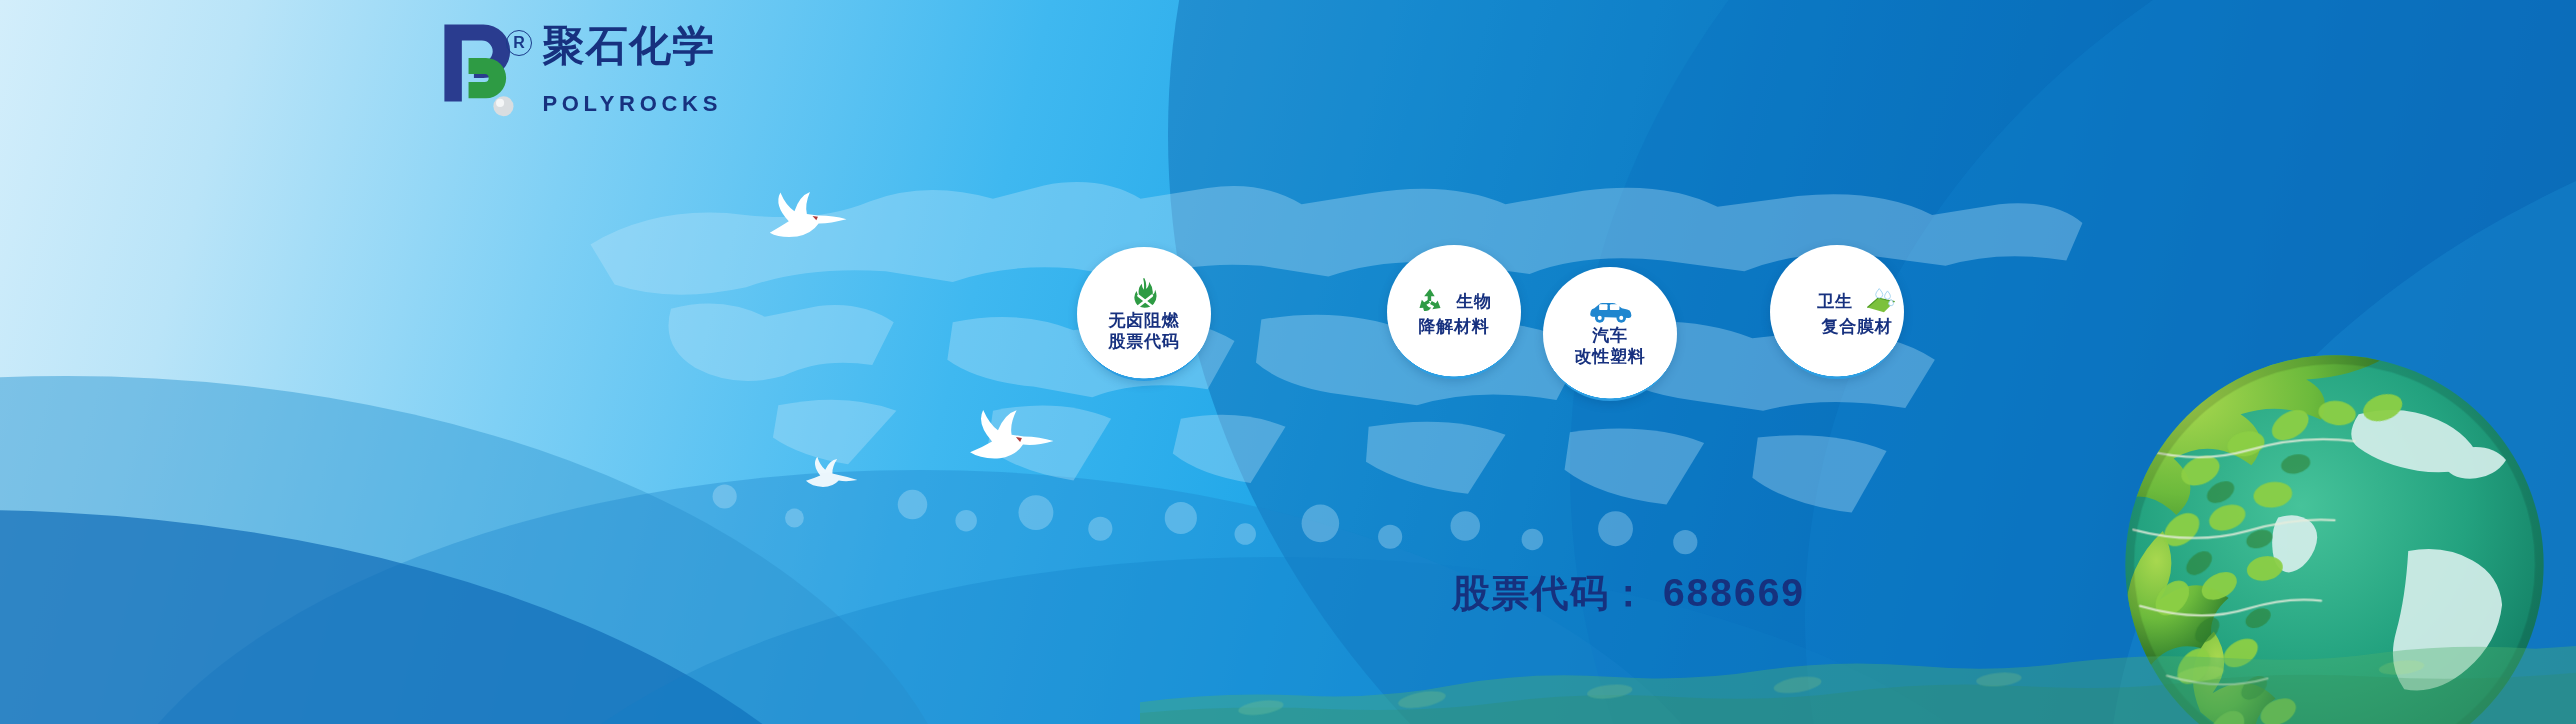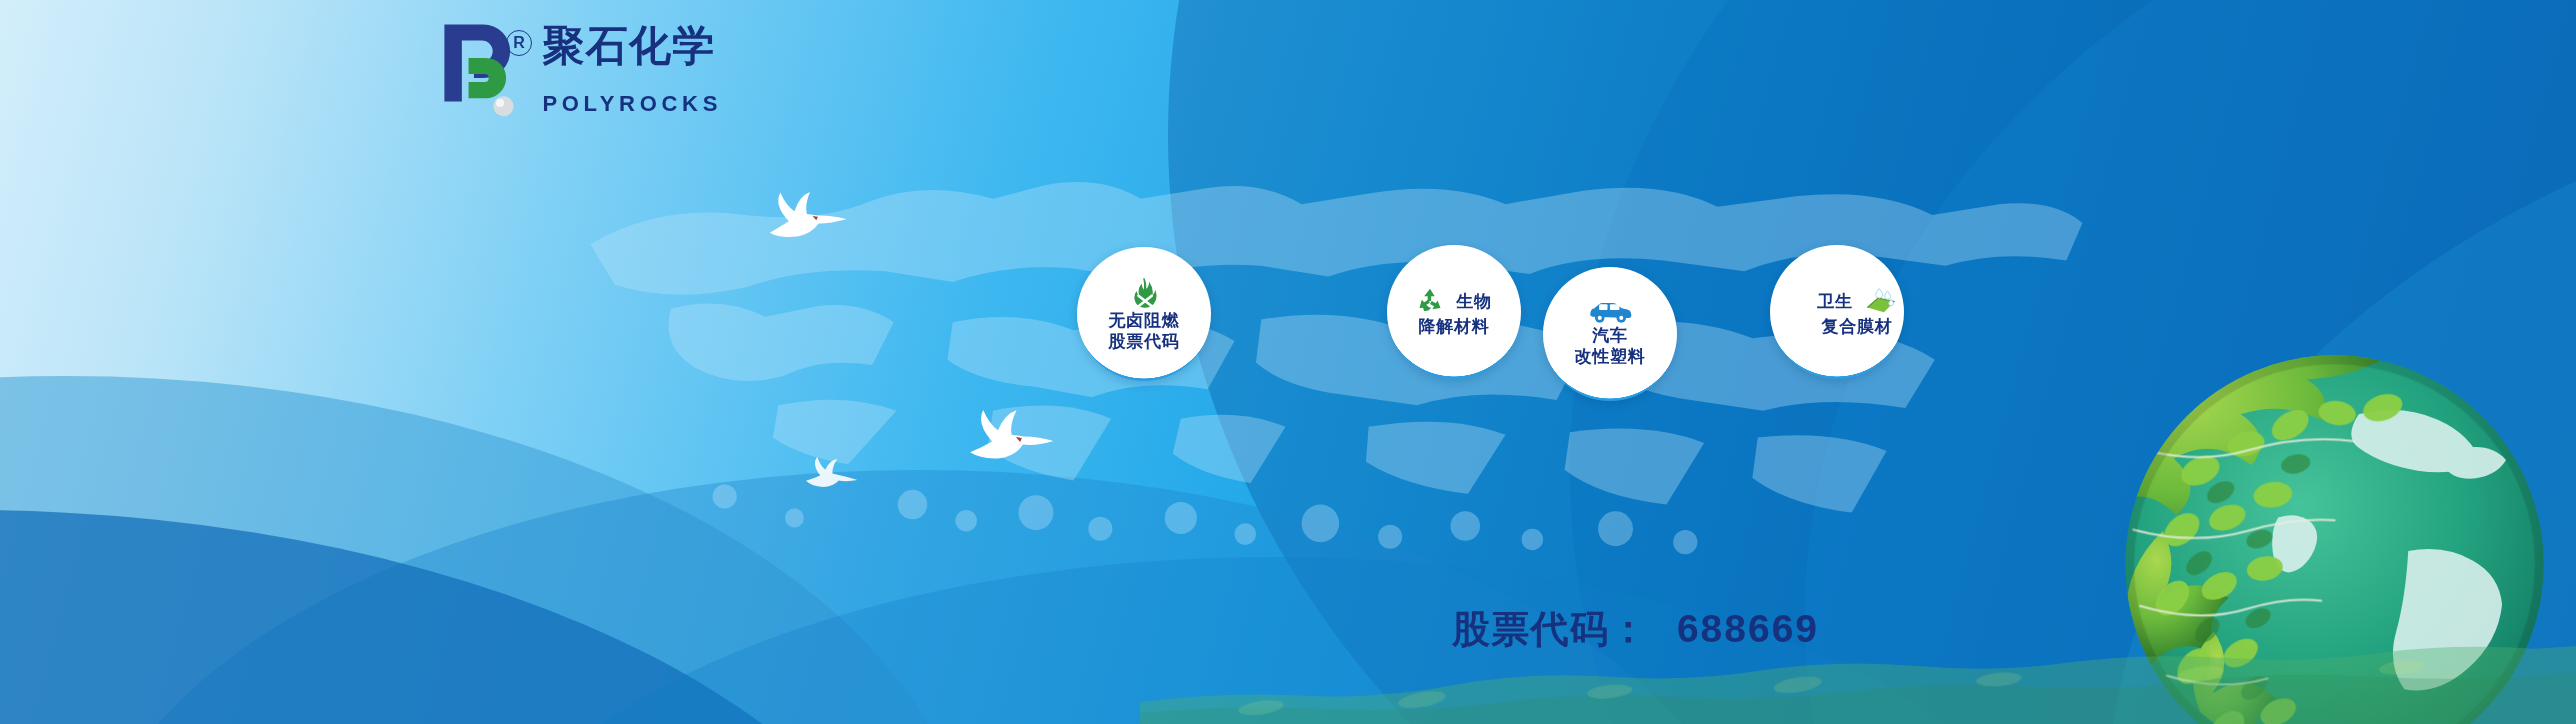--- a/index.html
+++ b/index.html
@@ -174,25 +174,25 @@
   #globe{
     position:absolute;right:27px;bottom:-54px;
     width:429px;height:429px;border-radius:50%;
     overflow:hidden;
     pointer-events:none;
   }
   #globe svg{width:100%;height:100%;display:block;}
 
   
   #stock{
-    position:absolute;left:1452px;top:609px;
+    position:absolute;left:1452px;top:573px;
     color:#16317e;font-weight:700;
     font-family:"DejaVu Sans","Liberation Sans",sans-serif;
     font-size:38px;line-height:1;letter-spacing:1.3px;white-space:nowrap;
-    display:flex;align-items:center;gap:19px;
+    display:flex;align-items:center;gap:5px;
   }
   #stock .code{
     font-family:"Liberation Sans","DejaVu Sans",sans-serif;
     font-size:39px;letter-spacing:2px;padding-left:9.4px;
   }
 </style>
 </head>
 <body>
 
 <div id="banner">

